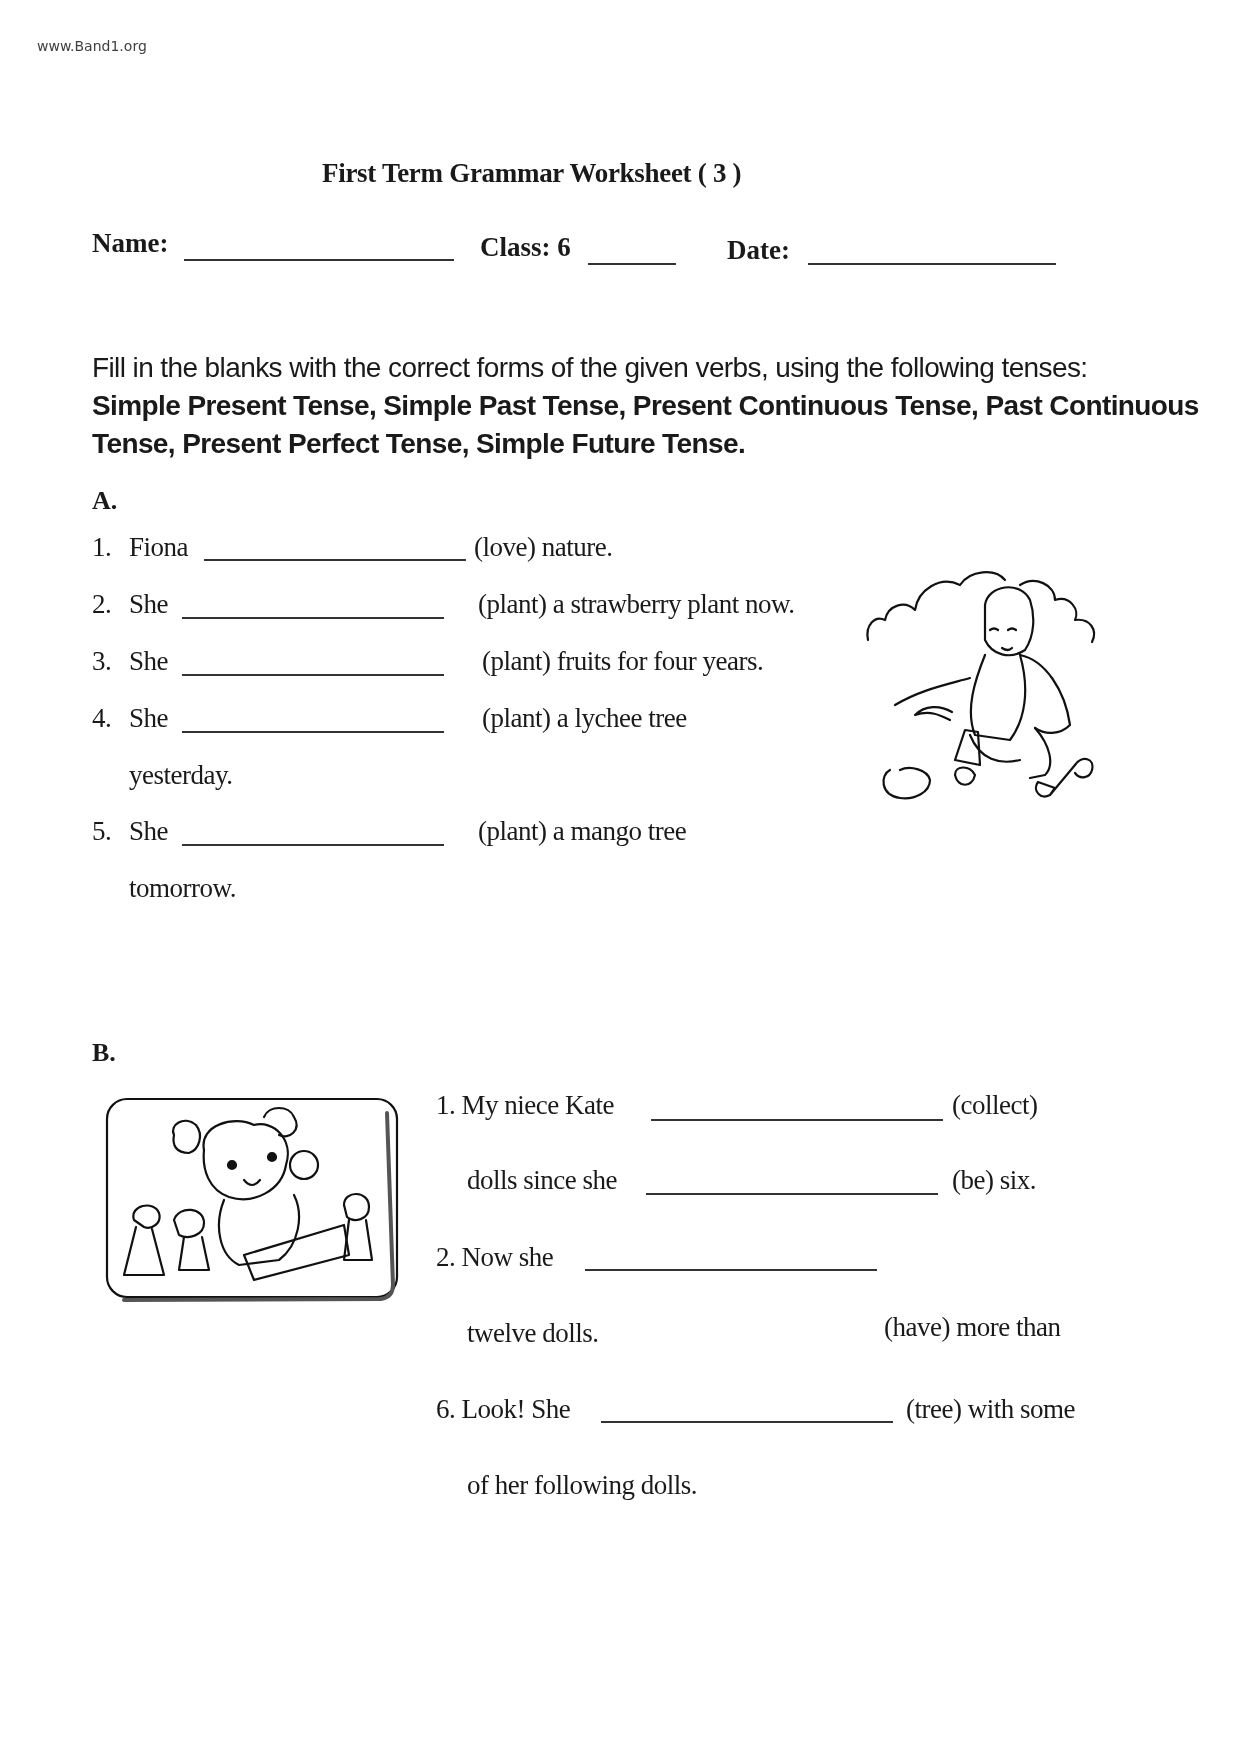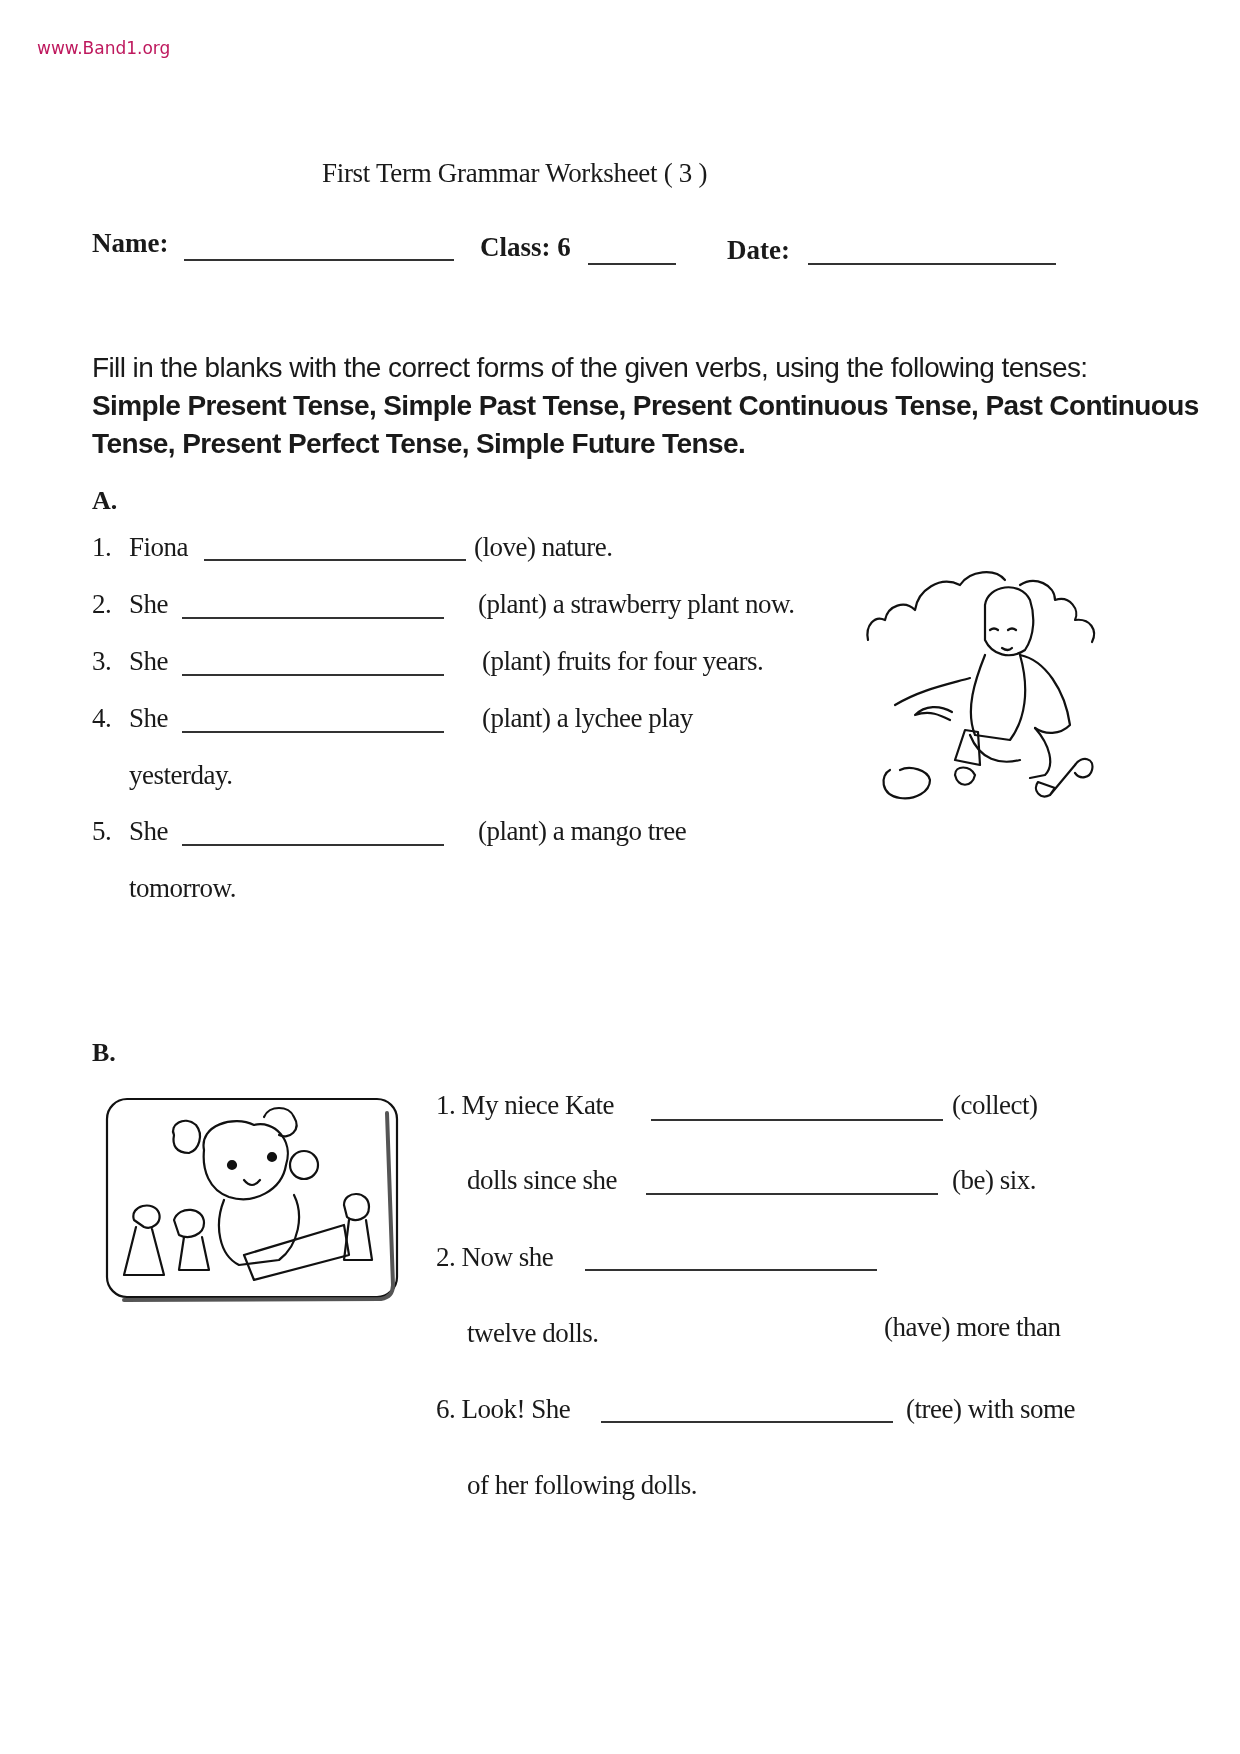--- a/index.html
+++ b/index.html
@@ -1,19 +1,19 @@
 <!DOCTYPE html>
 <html><head>
 <meta charset="utf-8">
 <style>
   html, body { margin:0; padding:0; background:#ffffff; }
   body { width:1240px; height:1754px; position:relative; overflow:hidden; color:#1a1a1a; }
   .abs { position:absolute; white-space:nowrap; }
-  .site { left:37px; top:38px; font-family:"DejaVu Sans", sans-serif; font-size:17px; color:#be185d; }
-  .title { left:322px; top:158px; font-family:"Liberation Serif", serif; font-weight:normal; font-size:27px; letter-spacing:-0.3px; }
+  .site { left:37px; top:38px; font-family:"DejaVu Sans", sans-serif; font-size:14px; color:#404040; }
+  .title { left:322px; top:158px; font-family:"Liberation Serif", serif; font-weight:bold; font-size:27px; letter-spacing:-0.3px; }
   .hdr { font-family:"Liberation Serif", serif; font-weight:bold; font-size:27px; }
   .blank { display:inline-block; border-bottom:2px solid #333; height:1px; vertical-align:baseline; }
   .instr { left:92px; font-family:Liberation Sans, sans-serif; font-size:28px; letter-spacing:-0.6px; }
   .instr.bold { font-weight:bold; }
   .sec { font-family:"Liberation Serif", serif; font-weight:bold; font-size:26px; }
   .q { font-family:"Liberation Serif", serif; font-size:27px; letter-spacing:-0.5px; }
   .pic { position:absolute; }
 </style>
 </head>
 <body>
@@ -53,21 +53,21 @@
   <div class="abs q" style="left:92px;top:646px;">3.</div>
   <div class="abs q" style="left:129px;top:646px;">She</div>
   <div class="abs blank" style="left:182px;top:673px;width:262px;"></div>
   <div class="abs q" style="left:482px;top:646px;">(plant) fruits for four years.</div>
 </div>
 
 <div>
   <div class="abs q" style="left:92px;top:703px;">4.</div>
   <div class="abs q" style="left:129px;top:703px;">She</div>
   <div class="abs blank" style="left:182px;top:730px;width:262px;"></div>
-  <div class="abs q" style="left:482px;top:703px;">(plant) a lychee play</div>
+  <div class="abs q" style="left:482px;top:703px;">(plant) a lychee tree</div>
   <div class="abs q" style="left:129px;top:760px;">yesterday.</div>
 </div>
 
 <div>
   <div class="abs q" style="left:92px;top:816px;">5.</div>
   <div class="abs q" style="left:129px;top:816px;">She</div>
   <div class="abs blank" style="left:182px;top:843px;width:262px;"></div>
   <div class="abs q" style="left:478px;top:816px;">(plant) a mango tree</div>
   <div class="abs q" style="left:129px;top:873px;">tomorrow.</div>
 </div>

